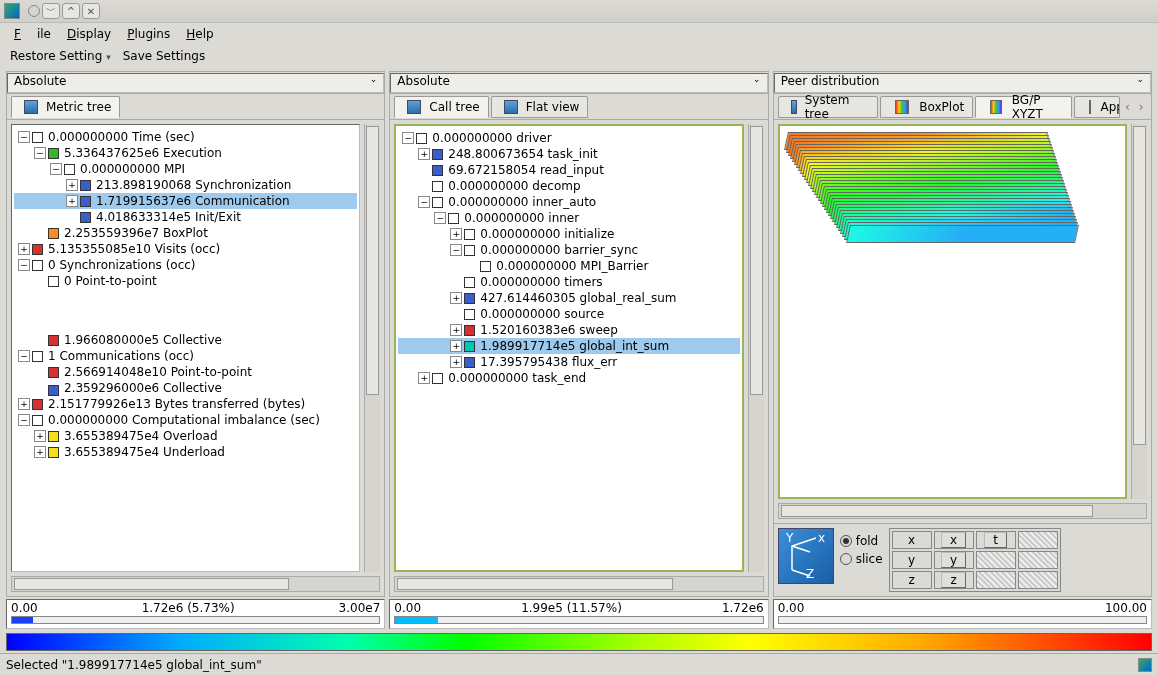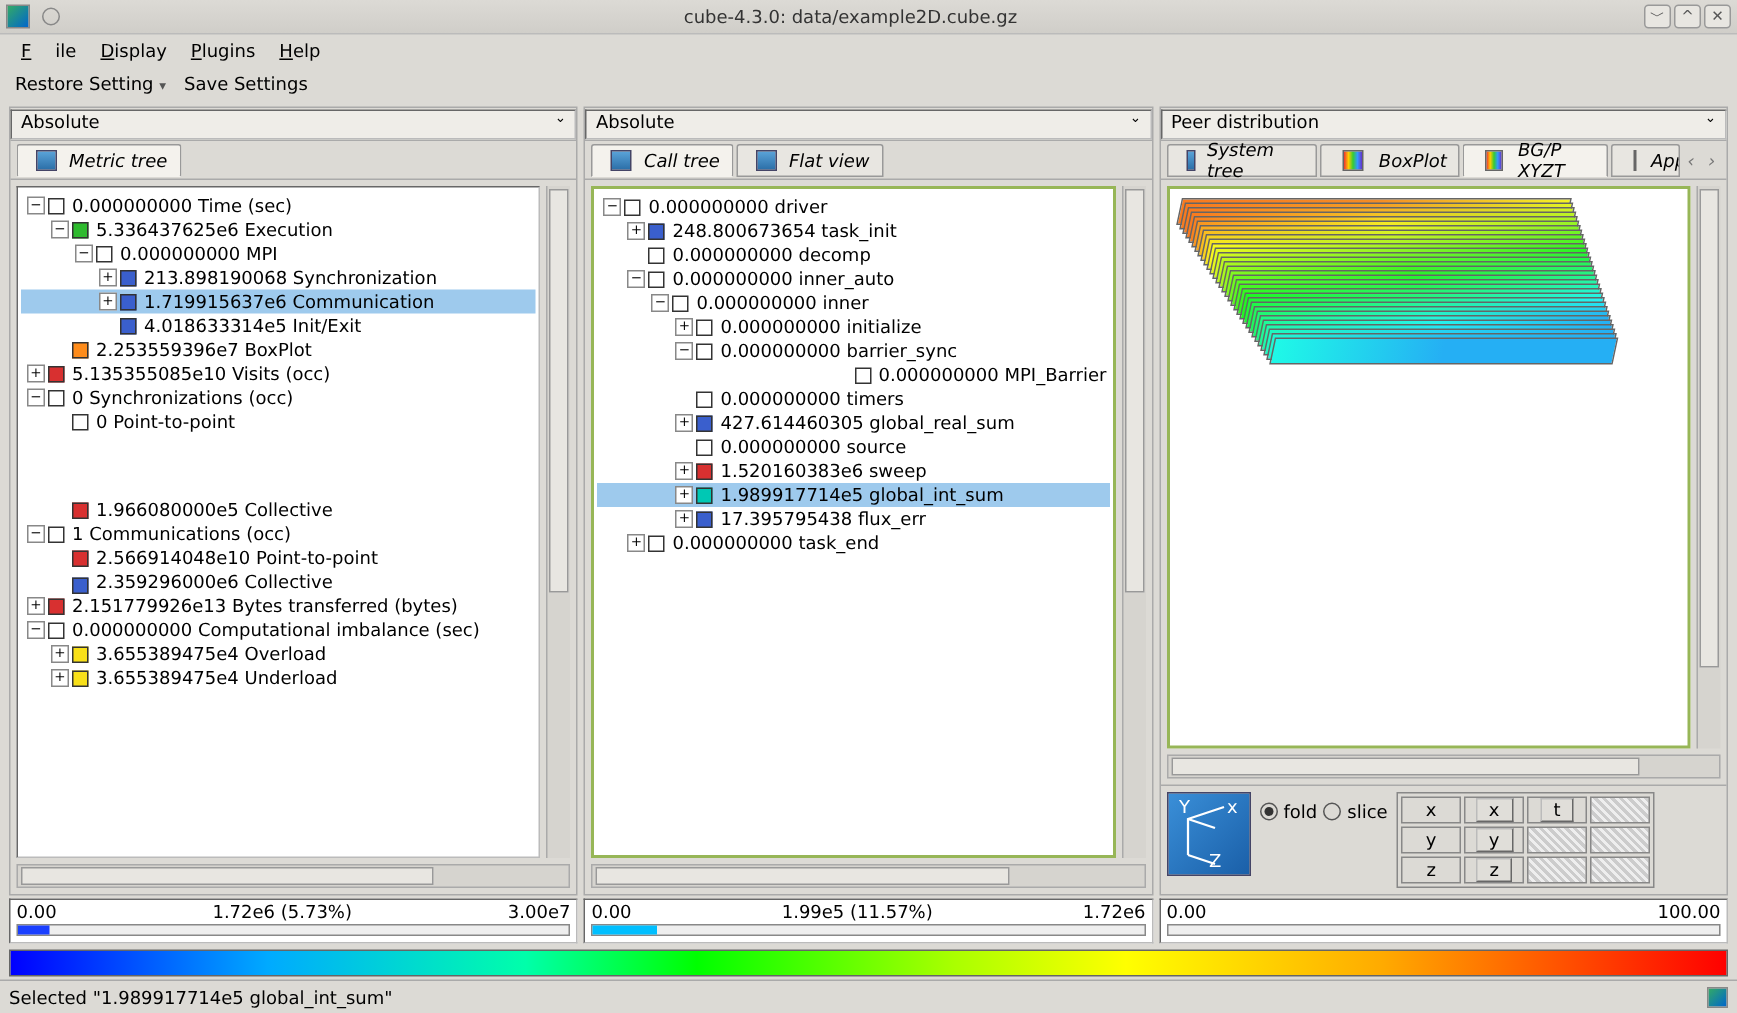--- a/index.html
+++ b/index.html
@@ -22,21 +22,21 @@
 .toolbar .tbtn { padding: 1px 4px; cursor: pointer; }
 .toolbar .chev { font-size: 9px; color: #555; }
 
 
 .main { flex: 1; display: flex; padding: 4px 6px 0 6px; gap: 4px; min-height: 0; }
 .panel { flex: 1; display: flex; flex-direction: column; min-width: 0; border: 1px solid #aaa; background: #dcdad5; }
 .panel-header { height: 22px; display: flex; align-items: center; border-bottom: 1px solid #aaa; }
 .panel-header .combo { flex: 1; height: 20px; border: 1px inset #bbb; background: #efede8; display: flex; align-items: flex-start; padding: 0 6px; justify-content: space-between; cursor: pointer; }
 .panel-header .combo .chev { font-size: 9px; }
 
-.tabrow { height: 26px; display: flex; align-items: center; padding: 2px 4px; gap: 2px; border-bottom: 1px solid #aaa; font-style: italic; }
+.tabrow { height: 26px; display: flex; align-items: center; padding: 2px 4px; gap: 2px; border-bottom: 1px solid #aaa; }
 .tab { height: 22px; border: 1px solid #999; background: #e8e6e1; display: flex; align-items: center; padding: 0 8px; cursor: pointer; gap: 4px; border-radius: 2px 2px 0 0; }
 .tab.active { background: #f4f2ed; border-bottom-color: #f4f2ed; }
 .tab .ticon { width: 14px; height: 14px; display: inline-block; }
 .ticon.tree { background: linear-gradient(#5aa3d8,#2c6fa8); border: 1px solid #446; }
 .ticon.rainbow { background: linear-gradient(90deg,#e33,#fc0,#3c3,#39f,#63c); border: 1px solid #666; }
 .tabrow .navarr { width: 14px; text-align: center; color: #777; cursor: pointer; }
 
 .treewrap { flex: 1; display: flex; min-height: 0; }
 .tree { flex: 1; background: #fff; border: 2px solid #97b657; margin: 4px; overflow: auto; padding: 4px 2px; }
 .tree.noborder { border: 1px inset #bbb; }
@@ -53,21 +53,21 @@
 
 .hscroll { height: 16px; background: #d6d4cf; border: 1px solid #aaa; margin: 0 4px 4px 4px; position: relative; }
 .hscroll .thumb { position: absolute; top: 1px; bottom: 1px; background: #e8e6e1; border: 1px solid #999; }
 
 
 .vizwrap { flex: 1; background: #fff; border: 2px solid #97b657; margin: 4px; position: relative; overflow: hidden; }
 .viz-stack { position: absolute; top: 6px; left: 6px; width: 280px; height: 330px; }
 .viz-stack .layer { position: absolute; width: 260px; height: 260px; border: 1px solid #666; transform: skewX(-12deg); }
 .controls { padding: 4px; display: flex; gap: 6px; align-items: flex-start; border-top: 1px solid #aaa; }
 .controls .cube3d { width: 56px; height: 56px; background: linear-gradient(135deg,#3a8fd8,#1a5fa8); border: 1px solid #446; display: flex; align-items: center; justify-content: center; color: #fff; font-size: 10px; position: relative; }
-.controls .radios { display: flex; flex-direction: row; gap: 4px; padding-top: 6px; }
+.controls .radios { display: flex; flex-direction: column; gap: 4px; padding-top: 6px; }
 .controls .radios label { display: flex; align-items: center; gap: 4px; cursor: pointer; }
 .controls .radios .radio { width: 12px; height: 12px; border: 1px solid #555; border-radius: 50%; display: inline-block; position: relative; }
 .controls .radios .radio.checked::after { content: ""; position: absolute; top: 2px; left: 2px; width: 6px; height: 6px; background: #333; border-radius: 50%; }
 .controls .grid { border: 1px solid #888; }
 .controls .grid td { border: 1px solid #888; width: 40px; height: 18px; text-align: center; }
 .controls .grid .cellbtn { background: #e0ded9; border: 1px outset #bbb; display: inline-block; padding: 0 8px; cursor: pointer; }
 .controls .grid .hatch { background: repeating-linear-gradient(45deg,#ccc,#ccc 2px,#eee 2px,#eee 4px); }
 
 
 .scales { display: flex; padding: 2px 6px; gap: 4px; }
@@ -82,21 +82,20 @@
 
 .statusbar { height: 22px; border-top: 1px solid #aaa; display: flex; align-items: center; padding: 0 6px; justify-content: space-between; }
 .statusbar .corner { width: 14px; height: 14px; border: 1px solid #888; background: linear-gradient(135deg,#3a6,#06c); }
 </style>
 </head>
 <body>
 
 <div class="titlebar">
   <span class="app-icon"></span>
   <span class="pin"></span>
-  <span class="title">cube-4.3.0: data/example2D.cube.gz</span>
   <span class="winbtn">﹀</span>
   <span class="winbtn">^</span>
   <span class="winbtn">✕</span>
 </div>
 
 <div class="menubar">
   <span><u>F</u><span></span>ile</span>
   <span><u>D</u>isplay</span>
   <span><u>P</u>lugins</span>
   <span><u>H</u>elp</span>
@@ -248,20 +247,25 @@
             <span class="box" style="background: rgb(255, 255, 255);"></span>
             <span class="lbl">0.000000000 driver</span>
           </div>
           <div class="node" style="padding-left: 20px;">
             <span class="exp">+</span>
             <span class="box" style="background: rgb(58, 95, 205);"></span>
             <span class="lbl">248.800673654 task_init</span>
           </div>
           <div class="node" style="padding-left: 20px;">
             <span class="noexp"></span>
+            <span class="box" style="background: rgb(58, 95, 205);"></span>
+            <span class="lbl">69.672158054 read_input</span>
+          </div>
+          <div class="node" style="padding-left: 20px;">
+            <span class="noexp"></span>
             <span class="box" style="background: rgb(255, 255, 255);"></span>
             <span class="lbl">0.000000000 decomp</span>
           </div>
           <div class="node" style="padding-left: 20px;">
             <span class="exp">−</span>
             <span class="box" style="background: rgb(255, 255, 255);"></span>
             <span class="lbl">0.000000000 inner_auto</span>
           </div>
           <div class="node" style="padding-left: 36px;">
             <span class="exp">−</span>
@@ -271,21 +275,21 @@
           <div class="node" style="padding-left: 52px;">
             <span class="exp">+</span>
             <span class="box" style="background: rgb(255, 255, 255);"></span>
             <span class="lbl">0.000000000 initialize</span>
           </div>
           <div class="node" style="padding-left: 52px;">
             <span class="exp">−</span>
             <span class="box" style="background: rgb(255, 255, 255);"></span>
             <span class="lbl">0.000000000 barrier_sync</span>
           </div>
-          <div class="node" style="padding-left: 68px; justify-content: flex-end;">
+          <div class="node" style="padding-left: 68px;">
             <span class="noexp"></span>
             <span class="box" style="background: rgb(255, 255, 255);"></span>
             <span class="lbl">0.000000000 MPI_Barrier</span>
           </div>
           <div class="node" style="padding-left: 52px;">
             <span class="noexp"></span>
             <span class="box" style="background: rgb(255, 255, 255);"></span>
             <span class="lbl">0.000000000 timers</span>
           </div>
           <div class="node" style="padding-left: 52px;">

